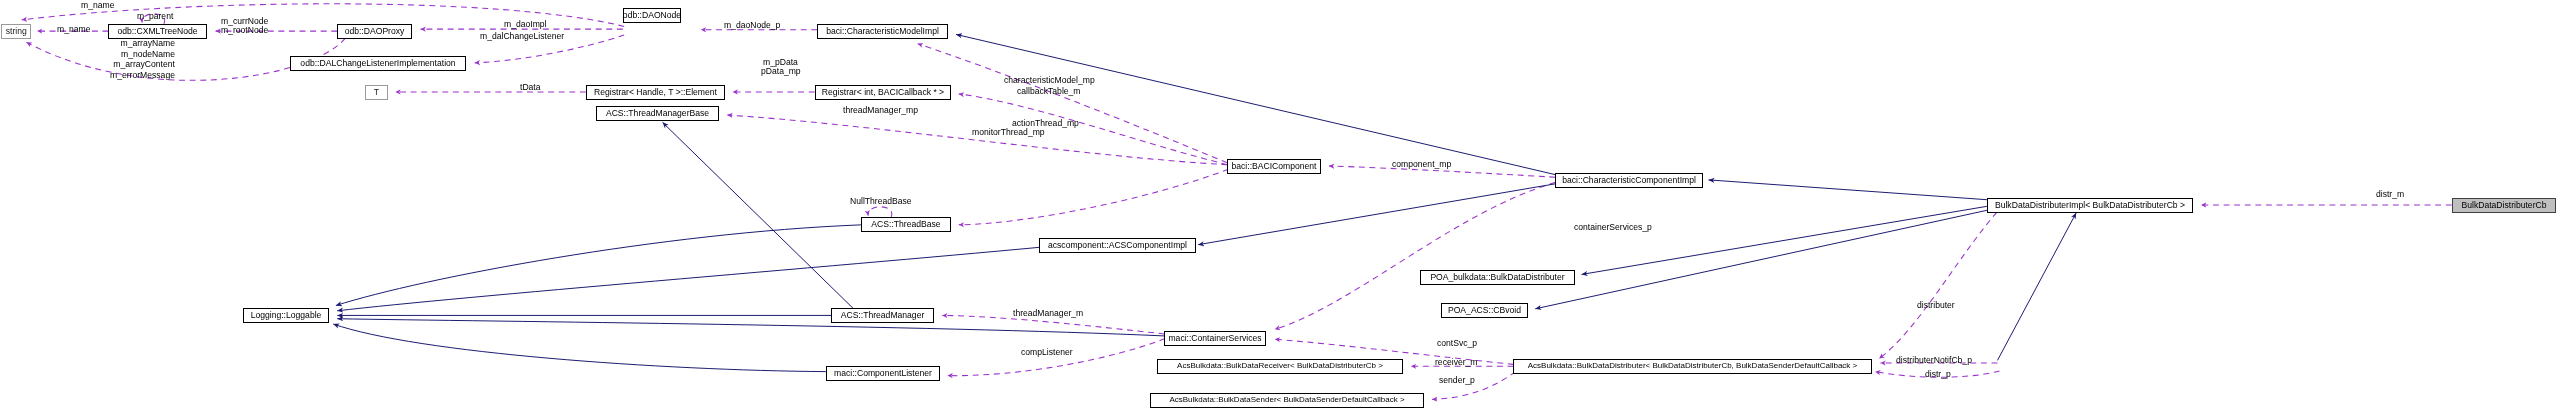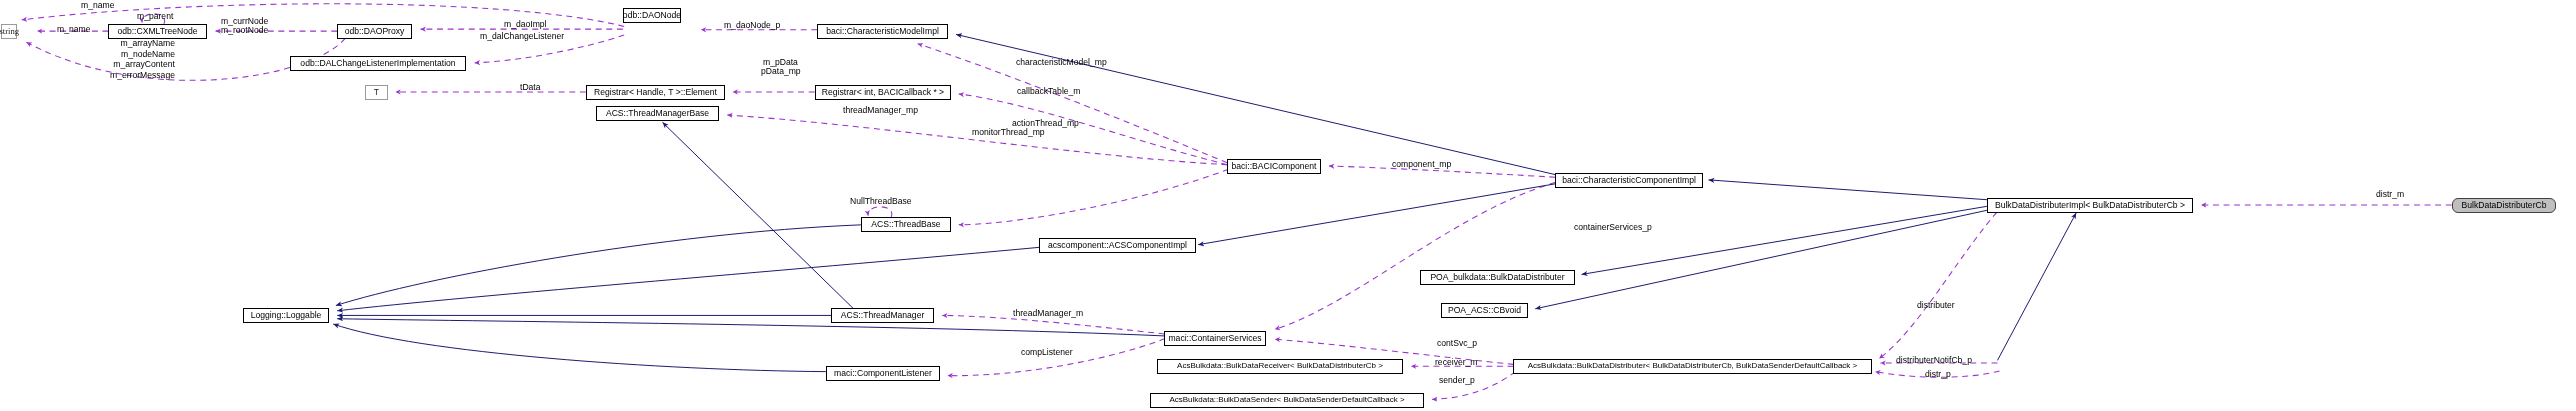--- a/index.html
+++ b/index.html
@@ -151,21 +151,21 @@
       <path d="M1257,477 L510,477"></path>
 
       <path d="M1572,374 C1250,404 700,448 510,470"></path>
 
       <path d="M1249,562 C1000,560 630,534 504,490"></path>
 
       <path d="M1761,508 C1400,492 740,486 510,482"></path>
     </g>
   </svg>
 
-  <div class="node faded" style="left:1.3px;top:24px;width:16px;height:14.5px;font-family:Liberation Serif, serif;">string</div>
+  <div class="node faded" style="left:1.3px;top:24px;width:30px;height:14.5px;">string</div>
 
   <div class="node" style="left:108px;top:24px;width:99px;height:14.5px;">odb::CXMLTreeNode</div>
 
   <div class="node" style="left:337px;top:24px;width:75px;height:14.5px;">odb::DAOProxy</div>
 
   <div class="node" style="left:623px;top:8px;width:58px;height:14.5px;">odb::DAONode</div>
 
   <div class="node" style="left:290px;top:56px;width:176px;height:14.5px;">odb::DALChangeListenerImplementation</div>
 
   <div class="node faded" style="left:365px;top:85px;width:22.5px;height:14.5px;">T</div>
@@ -199,21 +199,21 @@
   <div class="node" style="left:1441px;top:303px;width:87px;height:14.5px;">POA_ACS::CBvoid</div>
 
   <div class="node" style="left:1157px;top:359px;width:246px;height:14.5px;font-size:8px;">AcsBulkdata::BulkDataReceiver&lt; BulkDataDistributerCb &gt;</div>
 
   <div class="node" style="left:1150px;top:393px;width:274px;height:14.5px;font-size:8px;">AcsBulkdata::BulkDataSender&lt; BulkDataSenderDefaultCallback &gt;</div>
 
   <div class="node" style="left:1513px;top:359px;width:359px;height:14.5px;font-size:8px;">AcsBulkdata::BulkDataDistributer&lt; BulkDataDistributerCb, BulkDataSenderDefaultCallback &gt;</div>
 
   <div class="node" style="left:1987px;top:198px;width:206px;height:14.5px;">BulkDataDistributerImpl&lt; BulkDataDistributerCb &gt;</div>
 
-  <div class="node current" style="left:2452px;top:198px;width:104px;height:14.5px;border-radius:6px;">BulkDataDistributerCb</div>
+  <div class="node current" style="left:2452px;top:198px;width:104px;height:14.5px;">BulkDataDistributerCb</div>
 
 
   <div class="edge-label" style="left:81px;top:1.3px;">m_name</div>
 
   <div class="edge-label" style="left:137px;top:12px;">m_parent</div>
 
   <div class="edge-label" style="left:57px;top:25px;">m_name</div>
 
   <div class="edge-label" style="left:221px;top:16.5px;">m_currNode</div>
 
@@ -229,21 +229,21 @@
 m_errorMessage</div>
 
   <div class="edge-label" style="left:520px;top:83px;">tData</div>
 
   <div class="edge-label" style="left:724px;top:20.5px;">m_daoNode_p</div>
 
   <div class="edge-label" style="left:763px;top:58px;">m_pData</div>
 
   <div class="edge-label" style="left:761px;top:67px;">pData_mp</div>
 
-  <div class="edge-label" style="left:1004px;top:58px;margin-left:12px;">characteristicModel_mp</div>
+  <div class="edge-label" style="left:1004px;top:76px;">characteristicModel_mp</div>
 
   <div class="edge-label" style="left:1017px;top:87px;">callbackTable_m</div>
 
   <div class="edge-label" style="left:843px;top:106px;">threadManager_mp</div>
 
   <div class="edge-label" style="left:1012px;top:119px;">actionThread_mp</div>
 
   <div class="edge-label" style="left:972px;top:128px;">monitorThread_mp</div>
 
   <div class="edge-label" style="left:850px;top:197px;">NullThreadBase</div>

